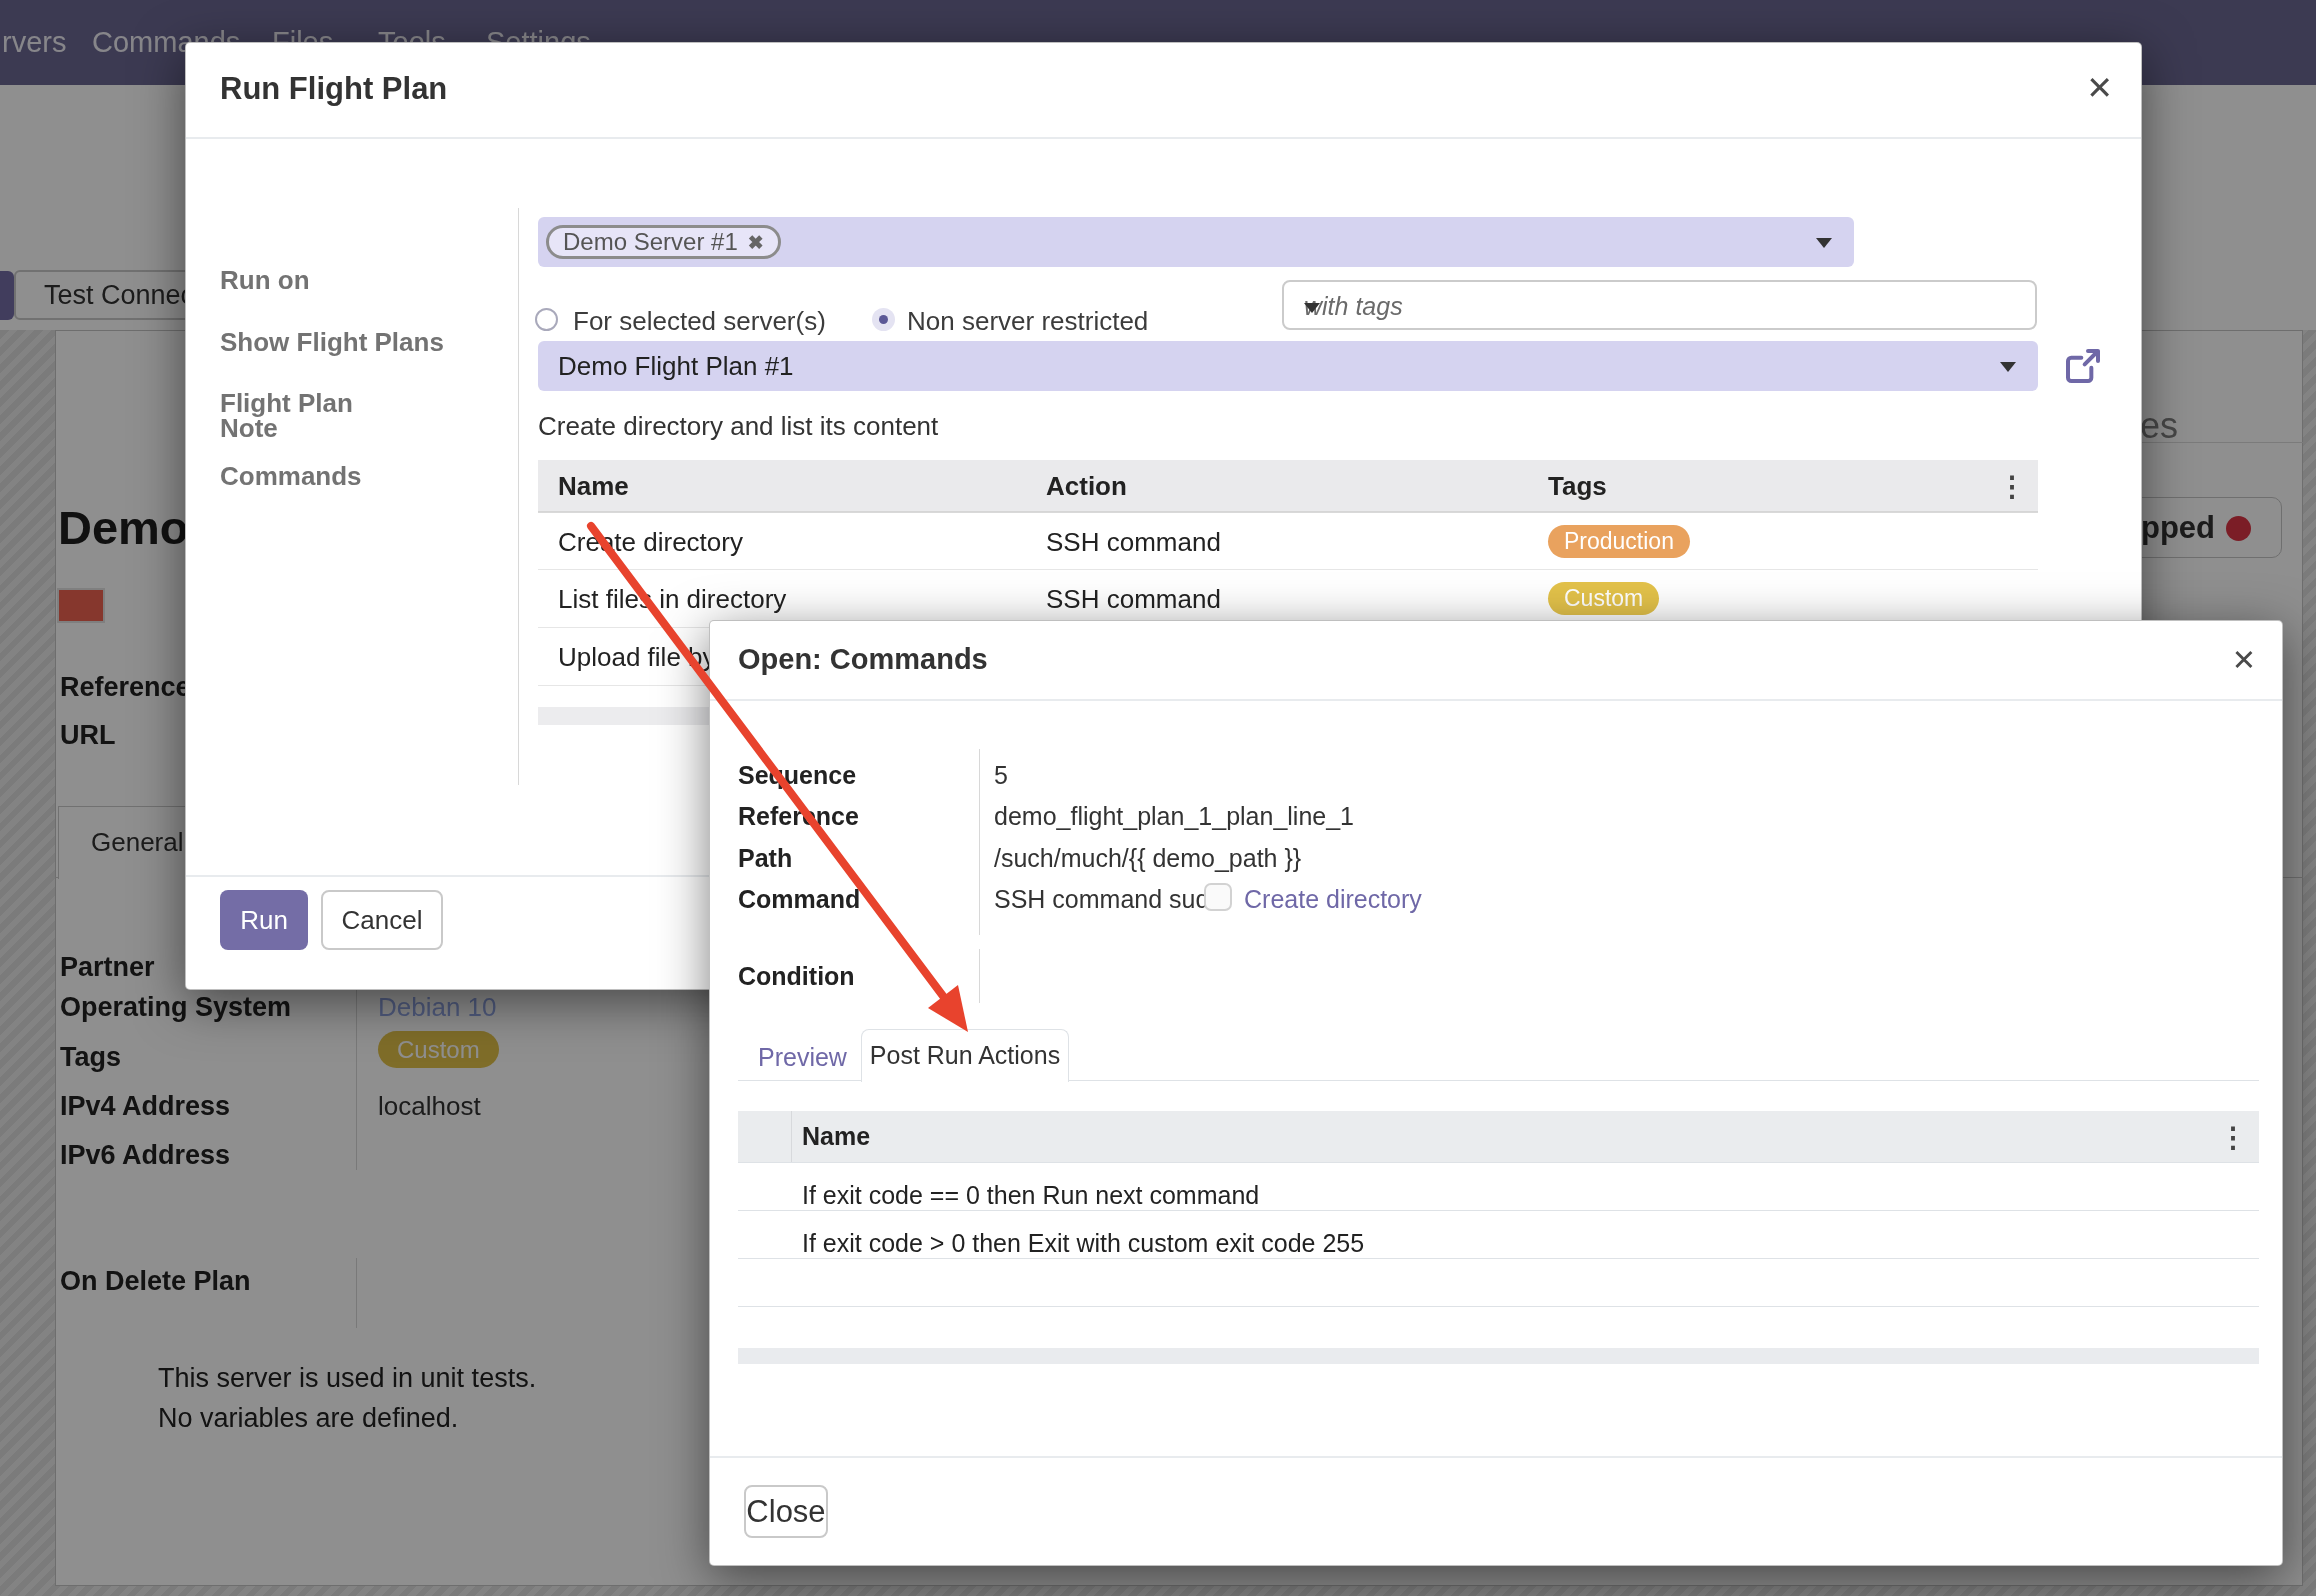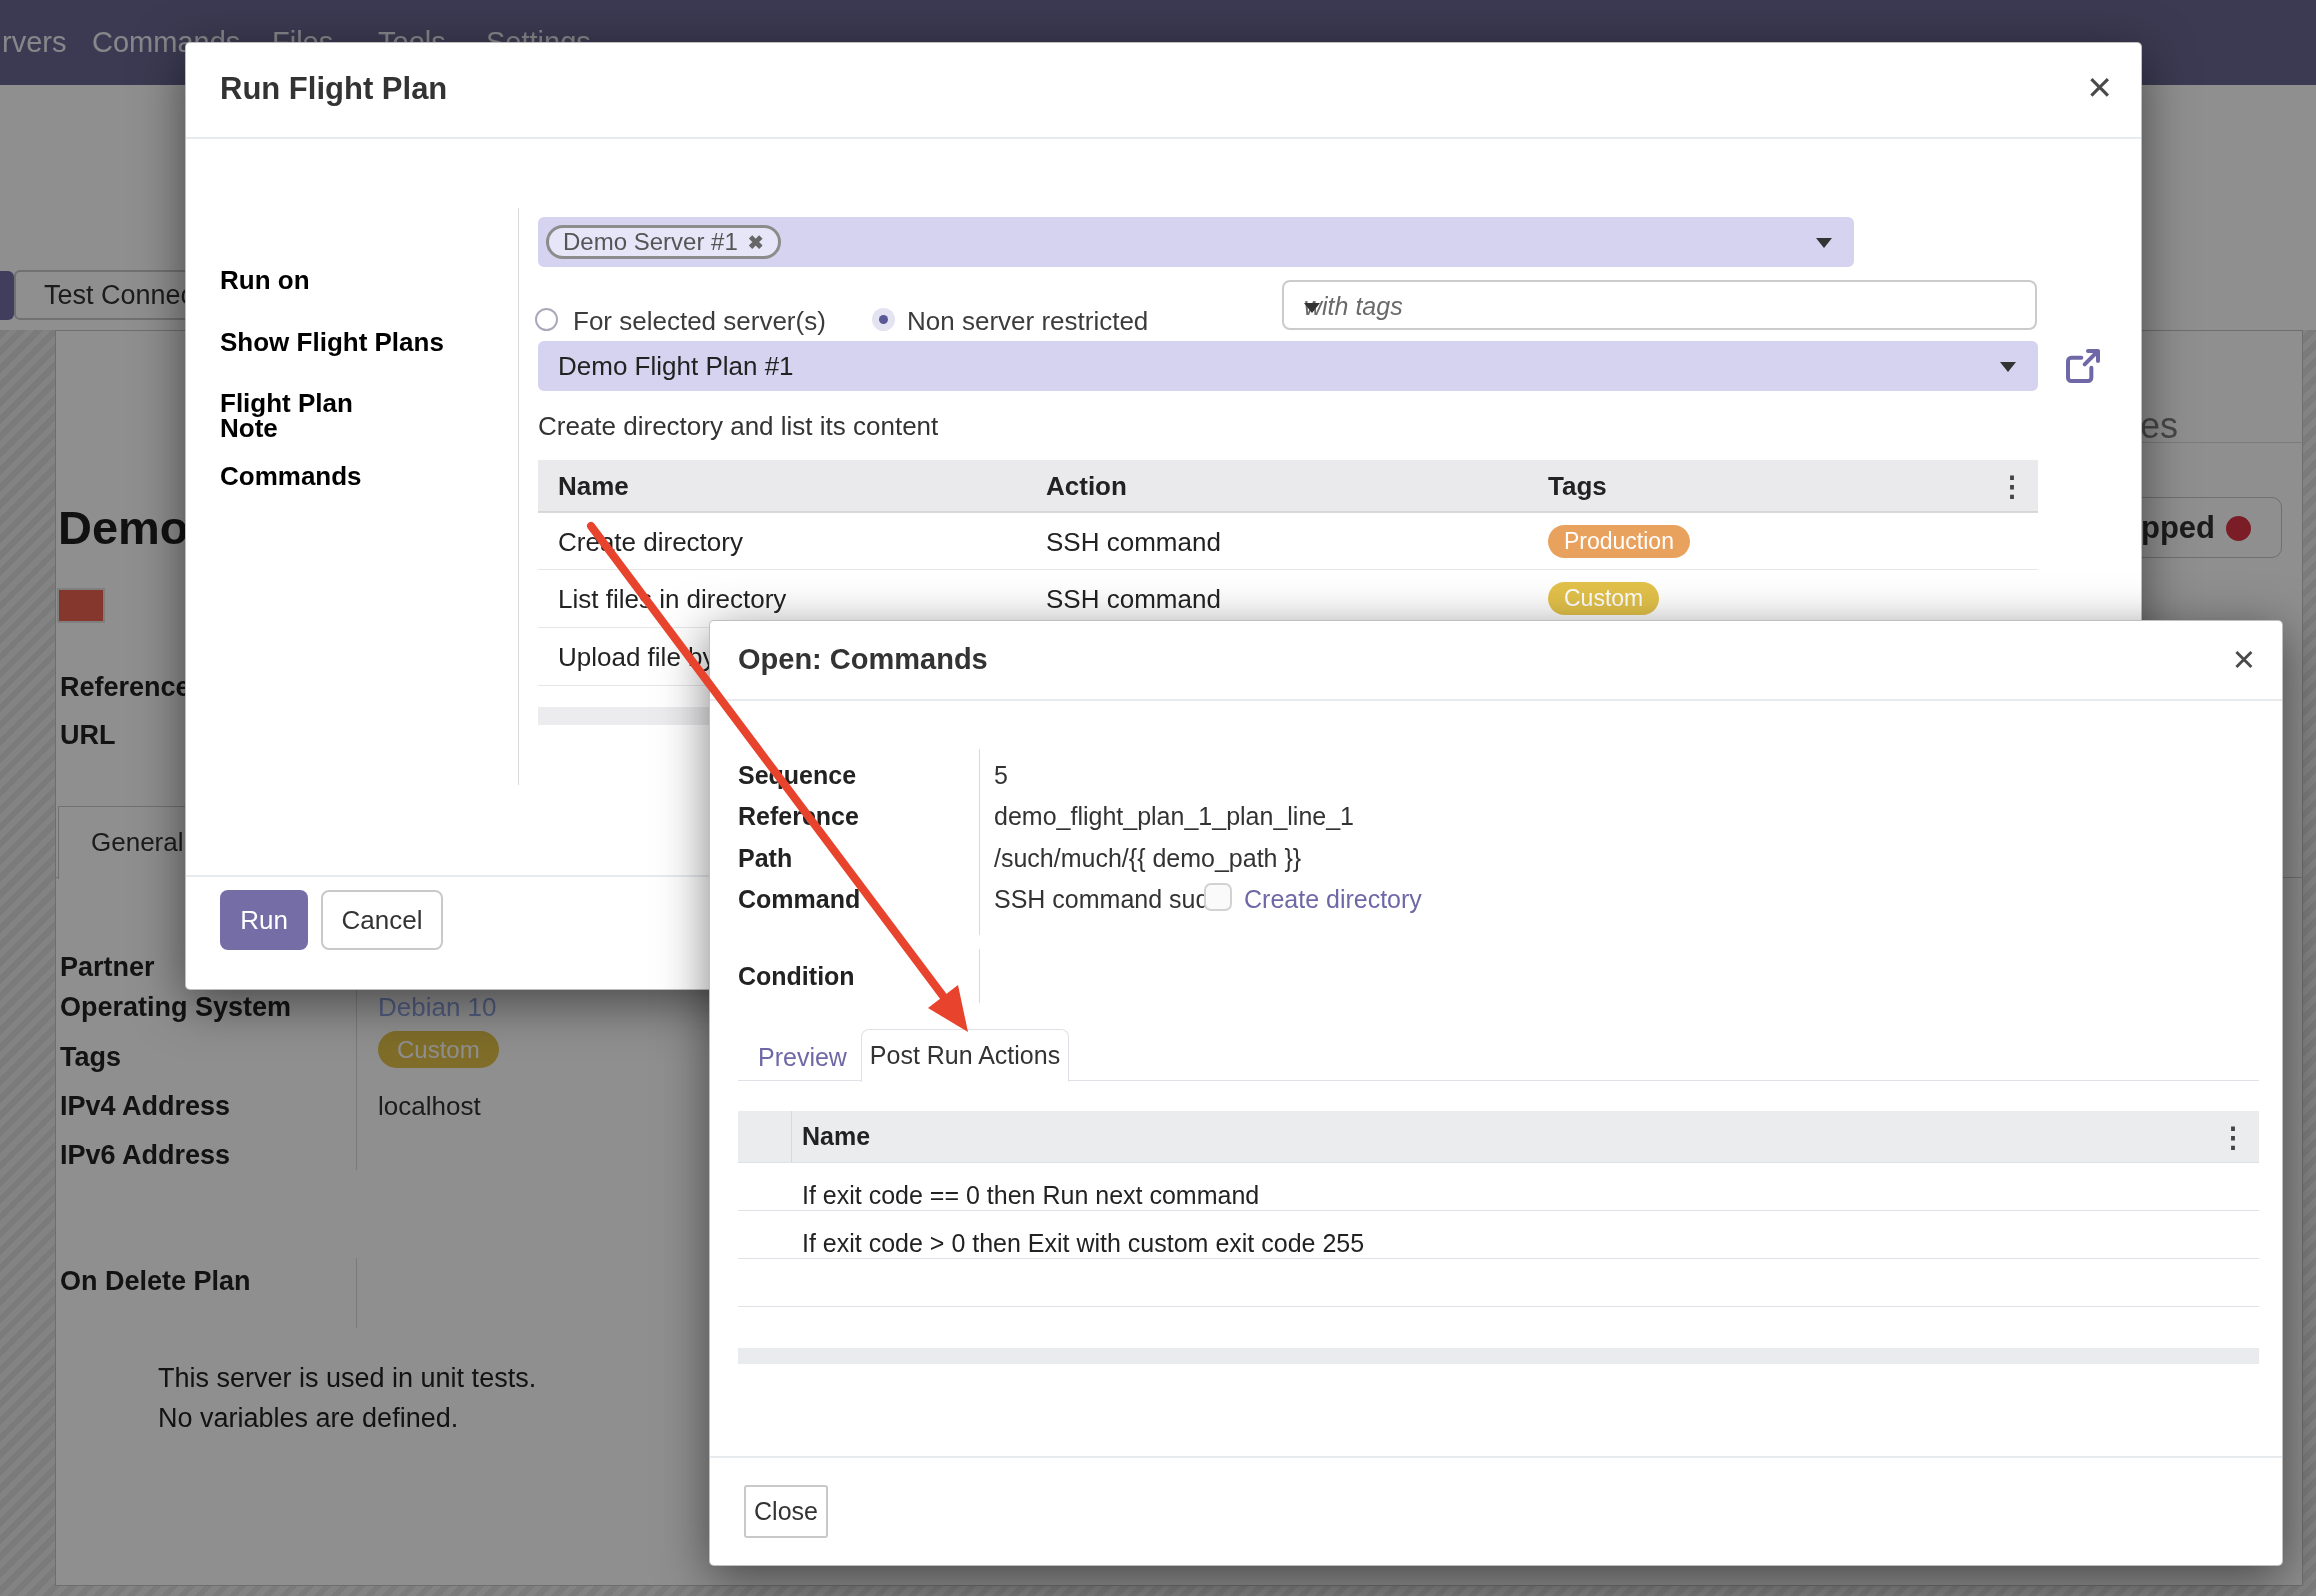--- a/index.html
+++ b/index.html
@@ -39,21 +39,21 @@
   .bg-note{position:absolute;left:158px;font-size:27px;color:#222;white-space:nowrap;}
 
   
   .overlay{position:absolute;inset:0;background:rgba(0,0,0,0.44);z-index:5;}
 
   
   .modal{position:absolute;background:#fff;border-radius:5px;box-shadow:0 12px 50px rgba(0,0,0,.5);border:1px solid rgba(0,0,0,.25);}
   .m-title{position:absolute;font-weight:600;color:#333;white-space:nowrap;}
   .m-close{position:absolute;color:#4a4a4a;cursor:pointer;}
   .hline{position:absolute;border-top:2px solid #e8ebee;}
-  .flabel{position:absolute;font-weight:700;font-size:26px;color:#000000;white-space:nowrap;}
+  .flabel{position:absolute;font-weight:700;font-size:26px;color:#737373;white-space:nowrap;}
   .caret{position:absolute;width:0;height:0;border-left:8px solid transparent;border-right:8px solid transparent;border-top:10px solid #333;}
 
   
   #modal1{left:185px;top:42px;width:1957px;height:948px;z-index:10;}
   #modal1 .m-title{left:34px;top:28px;font-size:31px;}
   #modal1 .m-close{right:28px;top:26px;font-size:32px;}
   .m1-hr{left:0;right:0;top:94px;}
   .m1-vdiv{left:332px;top:165px;height:577px;}
   .sel{position:absolute;background:var(--lavender);border-radius:6px;}
   .sel-runon{left:352px;top:174px;width:1316px;height:50px;}
@@ -106,21 +106,21 @@
               border-radius:8px 8px 0 0;text-align:center;line-height:50px;font-size:25px;color:#333;z-index:2;}
   .m2-table{position:absolute;left:28px;top:490px;width:1521px;}
   .m2-thead{position:relative;height:51px;background:#eaecee;}
   .m2-thead .col0{position:absolute;left:0;top:0;width:54px;height:51px;border-right:1.5px solid #d7d9dc;}
   .m2-thead .hname{position:absolute;left:64px;top:11px;font-size:25px;font-weight:700;}
   .m2-row{position:relative;height:48px;border-top:1.5px solid #dee2e6;}
   .m2-row span{position:absolute;left:64px;top:18px;font-size:25px;white-space:nowrap;}
   .m2-rows-end{border-top:1.5px solid #dee2e6;}
   .m2-strip{position:absolute;left:28px;top:727px;width:1521px;height:16px;background:#e9ebee;}
   .m2-fhr{left:0;right:0;top:835px;}
-  .btn-close2{left:34px;top:864px;width:84px;height:53px;line-height:49px;background:#fff;border:2px solid #c9c9c9;border-radius:3px;color:#333;font-size:25px;}
+  .btn-close2{left:34px;top:864px;width:84px;height:53px;line-height:49px;background:#fff;border:2px solid #c9c9c9;border-radius:8px;color:#333;font-size:31px;}
 
   
   .arrow-svg{position:absolute;inset:0;z-index:30;pointer-events:none;}
 </style>
 </head>
 <body>
 
 <div id="stage">
 
   <div class="bg">

